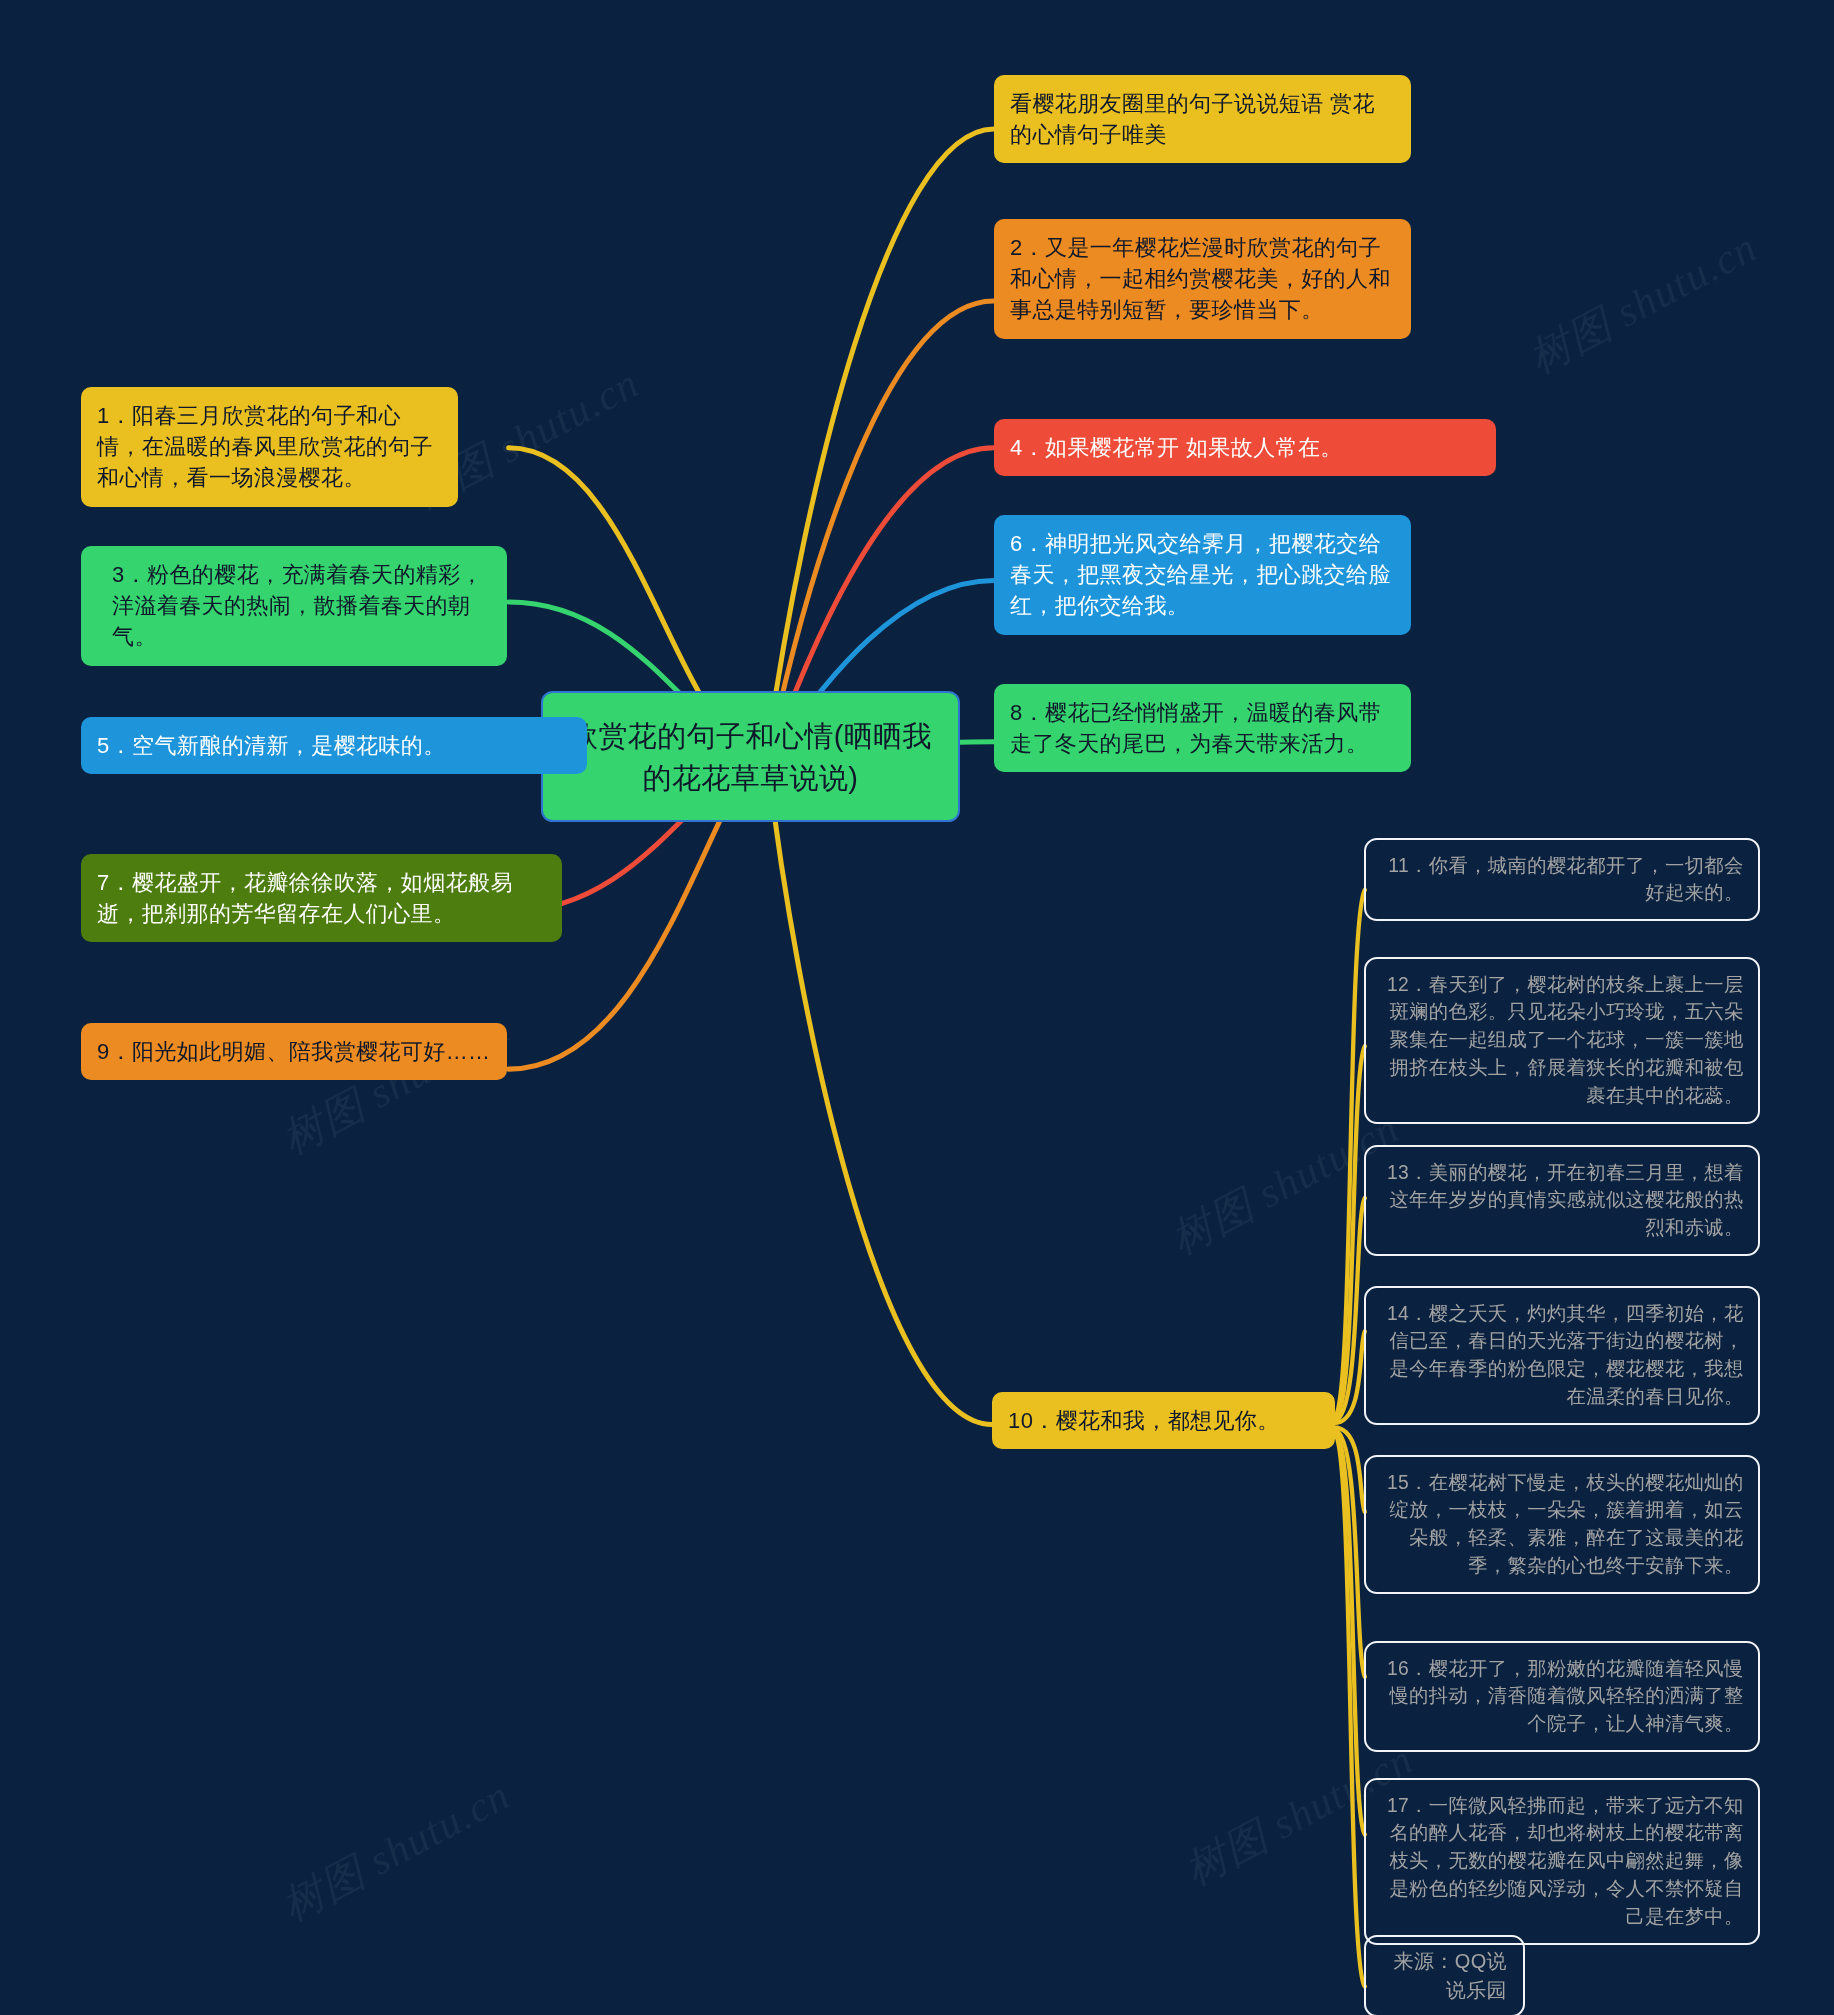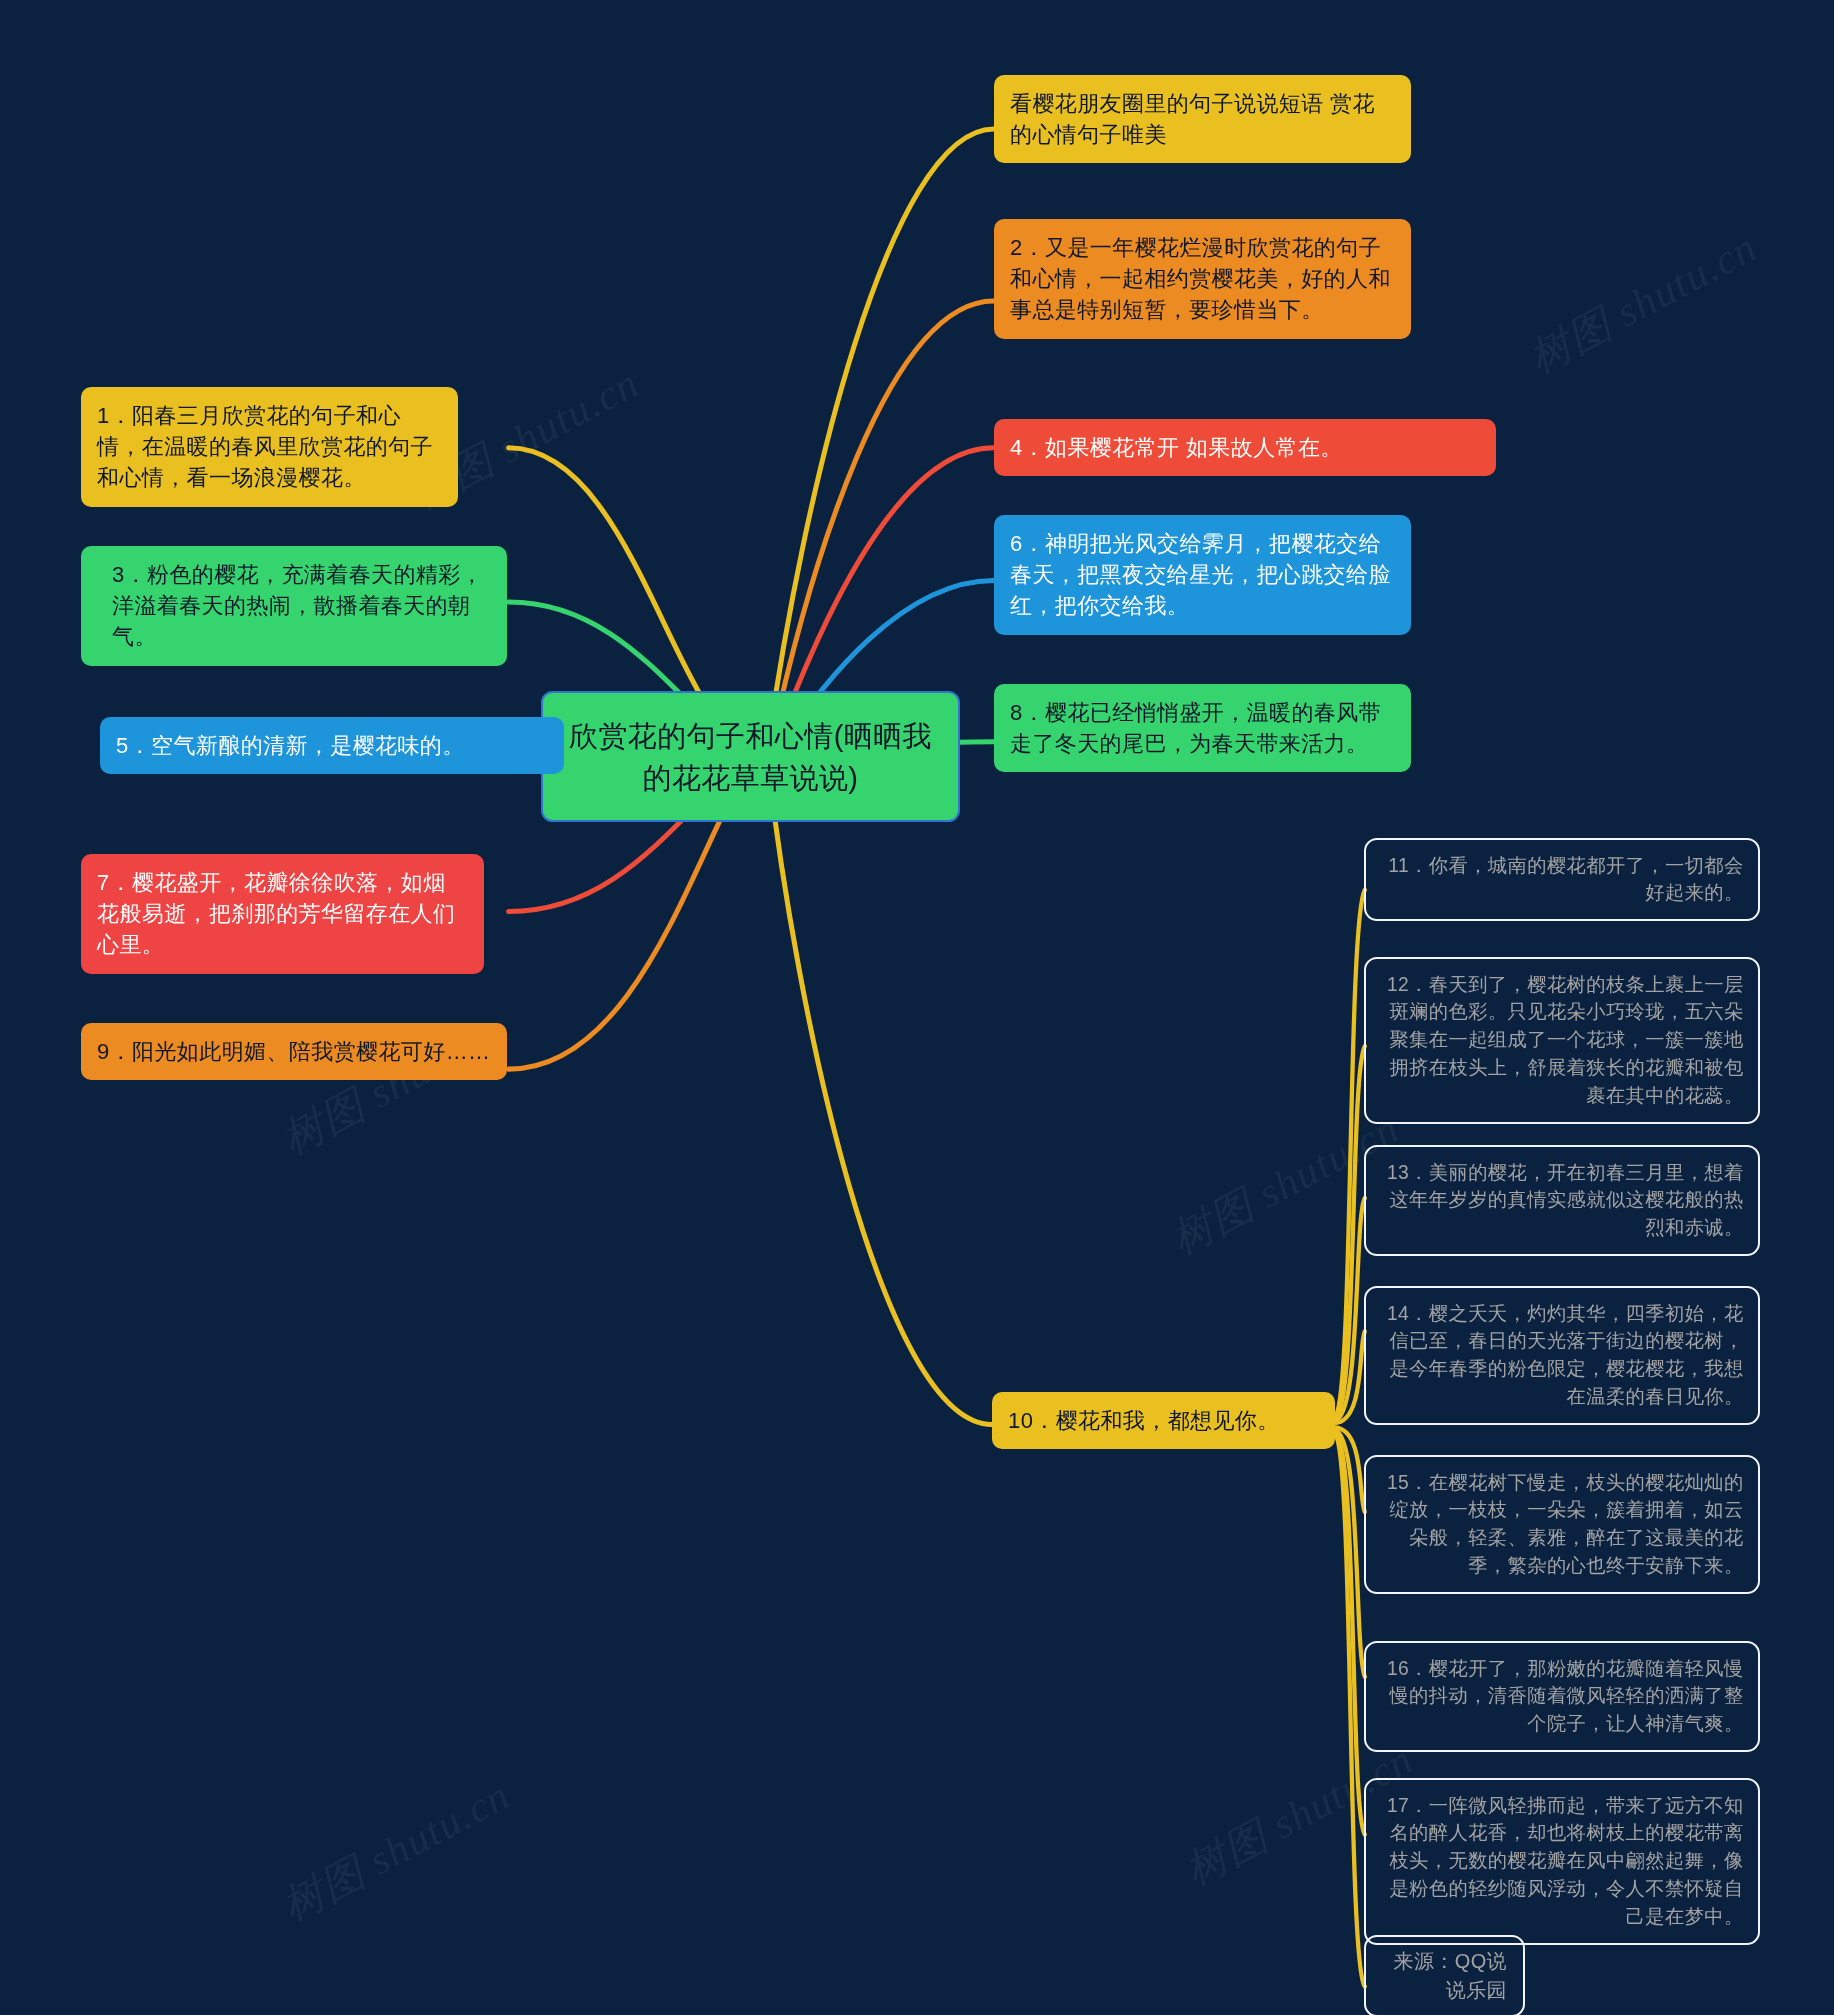--- a/index.html
+++ b/index.html
@@ -102,23 +102,23 @@
       <path d="M1862,2000 C 1890,2000 1880,2740 1905,2772" stroke="#E9C020" stroke-width="6"></path>
     </g>
   </svg>
 
   <div class="node center dark-text" style="left:541px;top:691px;width:419px;background:#35D46E;">欣赏花的句子和心情(晒晒我的花花草草说说)</div>
 
   <div class="node dark-text" style="left:81px;top:387px;width:377px;background:#E9C020;">1．阳春三月欣赏花的句子和心情，在温暖的春风里欣赏花的句子和心情，看一场浪漫樱花。</div>
 
   <div class="node dark-text" style="left:81px;top:546px;width:426px;background:#35D46E;padding-left:31px;">3．粉色的樱花，充满着春天的精彩，洋溢着春天的热闹，散播着春天的朝气。</div>
 
-  <div class="node light-text" style="left:81px;top:717px;width:464px;background:#1E95DB;margin-left:19px;">5．空气新酿的清新，是樱花味的。</div>
+  <div class="node light-text" style="left:81px;top:717px;width:506px;background:#1E95DB;">5．空气新酿的清新，是樱花味的。</div>
 
-  <div class="node light-text" style="left:81px;top:854px;width:403px;background:#ef4444;">7．樱花盛开，花瓣徐徐吹落，如烟花般易逝，把刹那的芳华留存在人们心里。</div>
+  <div class="node light-text" style="left:81px;top:854px;width:481px;background:#4d7c0f;">7．樱花盛开，花瓣徐徐吹落，如烟花般易逝，把刹那的芳华留存在人们心里。</div>
 
   <div class="node dark-text" style="left:81px;top:1023px;width:426px;background:#EB8B21;">9．阳光如此明媚、陪我赏樱花可好……</div>
 
   <div class="node dark-text" style="left:994px;top:75px;width:417px;background:#E9C020;">看樱花朋友圈里的句子说说短语 赏花的心情句子唯美</div>
 
   <div class="node dark-text" style="left:994px;top:219px;width:417px;background:#EB8B21;">2．又是一年樱花烂漫时欣赏花的句子和心情，一起相约赏樱花美，好的人和事总是特别短暂，要珍惜当下。</div>
 
   <div class="node light-text" style="left:994px;top:419px;width:502px;background:#EE4B38;">4．如果樱花常开 如果故人常在。</div>
 
   <div class="node light-text" style="left:994px;top:515px;width:417px;background:#1E95DB;">6．神明把光风交给霁月，把樱花交给春天，把黑夜交给星光，把心跳交给脸红，把你交给我。</div>

